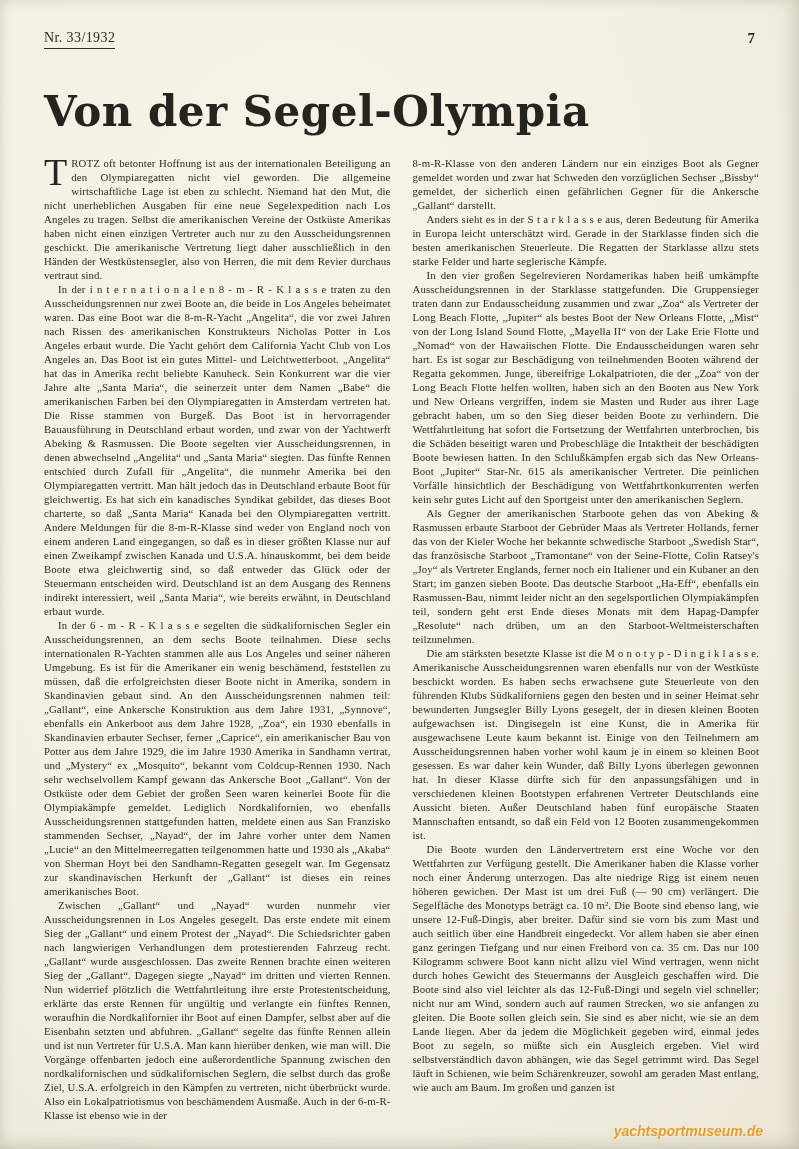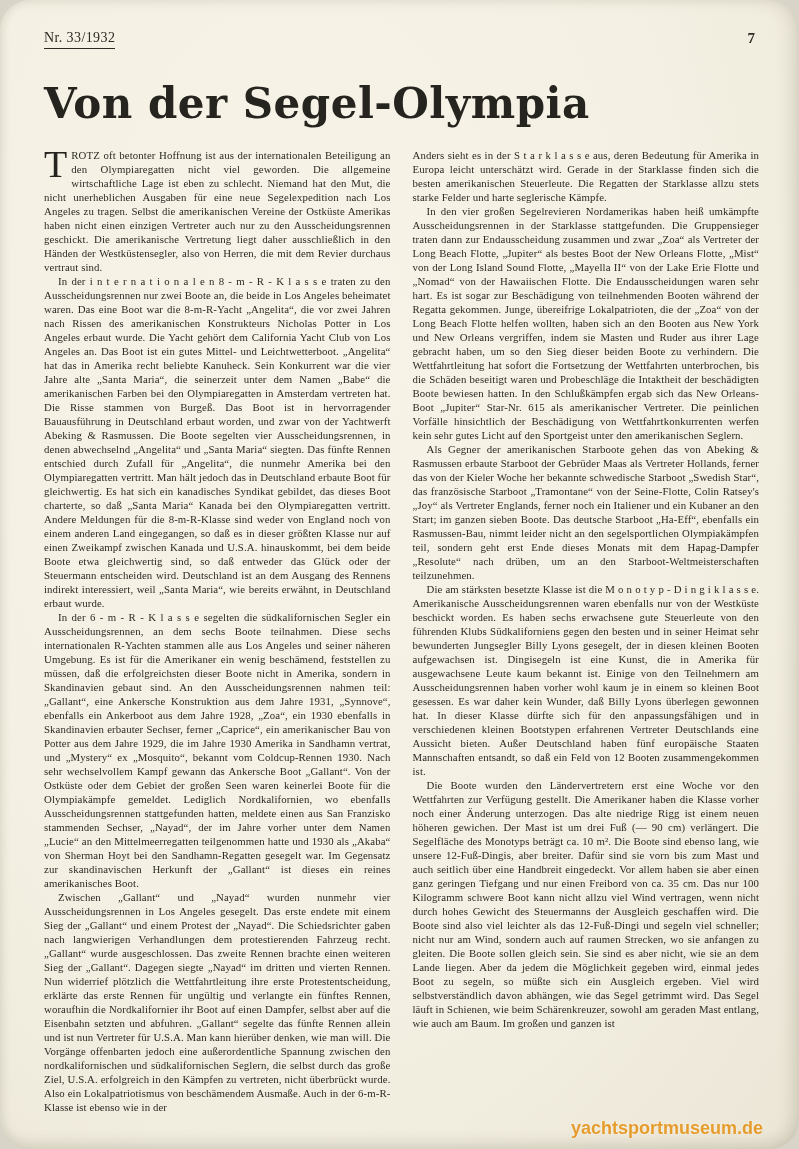--- a/index.html
+++ b/index.html
@@ -11,36 +11,35 @@
   html,body{margin:0;padding:0;background:#d8d4c8;}
   .page{
     position:relative;
     width:799px;height:1149px;
     margin:0 auto;
     background:radial-gradient(ellipse at 38% 30%, #f7f3e8 0%, var(--paper) 55%, #ebe6d6 100%);
     box-shadow:inset -8px 0 16px rgba(60,50,30,0.10), inset 0 -8px 14px rgba(60,50,30,0.07), inset 3px 0 8px rgba(60,50,30,0.05);
     overflow:hidden;
     color:var(--ink);
     font-family:"Liberation Serif", serif;
-    border-radius:30px;
   }
   .header{
     display:flex;justify-content:space-between;align-items:flex-start;
     padding:30px 40px 0 44px;
   }
   .issue{
     font-size:14px;letter-spacing:0.4px;
     border-bottom:1px solid var(--ink);
     padding-bottom:2px;
   }
   .pagenum{
     font-size:15px;font-weight:bold;padding-right:4px;
   }
   h1.title{
-    margin:30px 0 20px 44px;
+    margin:38px 0 20px 44px;
     font-family:"DejaVu Serif","Liberation Serif",serif;
     font-weight:bold;
     font-size:42px;
     letter-spacing:0.5px;
     color:#26241f;
   }
   .columns{
     display:flex;
     gap:22px;
     padding:0 40px 0 44px;
@@ -62,23 +61,24 @@
     line-height:30px;
     padding:1px 4px 0 0;
     font-weight:normal;
     color:#26241f;
   }
   .watermark{
     position:absolute;
     right:36px;bottom:10px;
     font-family:"Liberation Sans",sans-serif;
     font-weight:bold;
-    font-size:18px;
+    font-size:14px;
     color:var(--wm);
     text-shadow:0 0 2px rgba(255,250,235,0.9);
+    font-style:italic;
   }
 </style>
 </head>
 <body>
 
 <div class="page">
 
   <div class="header">
     <span class="issue">Nr. 33/1932</span>
     <span class="pagenum">7</span>
@@ -87,20 +87,21 @@
   <h1 class="title">Von der Segel-Olympia</h1>
 
   <div class="columns">
     <div class="col">
         <p><span class="dropcap">T</span>ROTZ oft betonter Hoffnung ist aus der internationalen Beteiligung an den Olympiaregatten nicht viel geworden. Die allgemeine wirtschaftliche Lage ist eben zu schlecht. Niemand hat den Mut, die nicht unerheblichen Ausgaben für eine neue Segelexpedition nach Los Angeles zu tragen. Selbst die amerikanischen Vereine der Ostküste Amerikas haben nicht einen einzigen Vertreter auch nur zu den Ausscheidungsrennen geschickt. Die amerikanische Vertretung liegt daher ausschließlich in den Händen der Westküstensegler, also von Herren, die mit dem Revier durchaus vertraut sind.</p>
         <p>In der i n t e r n a t i o n a l e n  8 - m - R - K l a s s e  traten zu den Ausscheidungsrennen nur zwei Boote an, die beide in Los Angeles beheimatet waren. Das eine Boot war die 8-m-R-Yacht „Angelita“, die vor zwei Jahren nach Rissen des amerikanischen Konstrukteurs Nicholas Potter in Los Angeles erbaut wurde. Die Yacht gehört dem California Yacht Club von Los Angeles an. Das Boot ist ein gutes Mittel- und Leichtwetterboot. „Angelita“ hat das in Amerika recht beliebte Kanuheck. Sein Konkurrent war die vier Jahre alte „Santa Maria“, die seinerzeit unter dem Namen „Babe“ die amerikanischen Farben bei den Olympiaregatten in Amsterdam vertreten hat. Die Risse stammen von Burgeß. Das Boot ist in hervorragender Bauausführung in Deutschland erbaut worden, und zwar von der Yachtwerft Abeking &amp; Rasmussen. Die Boote segelten vier Ausscheidungsrennen, in denen abwechselnd „Angelita“ und „Santa Maria“ siegten. Das fünfte Rennen entschied durch Zufall für „Angelita“, die nunmehr Amerika bei den Olympiaregatten vertritt. Man hält jedoch das in Deutschland erbaute Boot für gleichwertig. Es hat sich ein kanadisches Syndikat gebildet, das dieses Boot charterte, so daß „Santa Maria“ Kanada bei den Olympiaregatten vertritt. Andere Meldungen für die 8-m-R-Klasse sind weder von England noch von einem anderen Land eingegangen, so daß es in dieser größten Klasse nur auf einen Zweikampf zwischen Kanada und U.S.A. hinauskommt, bei dem beide Boote etwa gleichwertig sind, so daß entweder das Glück oder der Steuermann entscheiden wird. Deutschland ist an dem Ausgang des Rennens indirekt interessiert, weil „Santa Maria“, wie bereits erwähnt, in Deutschland erbaut wurde.</p>
         <p>In der 6 - m - R - K l a s s e  segelten die südkalifornischen Segler ein Ausscheidungsrennen, an dem sechs Boote teilnahmen. Diese sechs internationalen R-Yachten stammen alle aus Los Angeles und seiner näheren Umgebung. Es ist für die Amerikaner ein wenig beschämend, feststellen zu müssen, daß die erfolgreichsten dieser Boote nicht in Amerika, sondern in Skandinavien gebaut sind. An den Ausscheidungsrennen nahmen teil: „Gallant“, eine Ankersche Konstruktion aus dem Jahre 1931, „Synnove“, ebenfalls ein Ankerboot aus dem Jahre 1928, „Zoa“, ein 1930 ebenfalls in Skandinavien erbauter Sechser, ferner „Caprice“, ein amerikanischer Bau von Potter aus dem Jahre 1929, die im Jahre 1930 Amerika in Sandhamn vertrat, und „Mystery“ ex „Mosquito“, bekannt vom Coldcup-Rennen 1930. Nach sehr wechselvollem Kampf gewann das Ankersche Boot „Gallant“. Von der Ostküste oder dem Gebiet der großen Seen waren keinerlei Boote für die Olympiakämpfe gemeldet. Lediglich Nordkalifornien, wo ebenfalls Ausscheidungsrennen stattgefunden hatten, meldete einen aus San Franzisko stammenden Sechser, „Nayad“, der im Jahre vorher unter dem Namen „Lucie“ an den Mittelmeerregatten teilgenommen hatte und 1930 als „Akaba“ von Sherman Hoyt bei den Sandhamn-Regatten gesegelt war. Im Gegensatz zur skandinavischen Herkunft der „Gallant“ ist dieses ein reines amerikanisches Boot.</p>
         <p>Zwischen „Gallant“ und „Nayad“ wurden nunmehr vier Ausscheidungsrennen in Los Angeles gesegelt. Das erste endete mit einem Sieg der „Gallant“ und einem Protest der „Nayad“. Die Schiedsrichter gaben nach langwierigen Verhandlungen dem protestierenden Fahrzeug recht. „Gallant“ wurde ausgeschlossen. Das zweite Rennen brachte einen weiteren Sieg der „Gallant“. Dagegen siegte „Nayad“ im dritten und vierten Rennen. Nun widerrief plötzlich die Wettfahrtleitung ihre erste Protestentscheidung, erklärte das erste Rennen für ungültig und verlangte ein fünftes Rennen, woraufhin die Nordkalifornier ihr Boot auf einen Dampfer, selbst aber auf die Eisenbahn setzten und abfuhren. „Gallant“ segelte das fünfte Rennen allein und ist nun Vertreter für U.S.A. Man kann hierüber denken, wie man will. Die Vorgänge offenbarten jedoch eine außerordentliche Spannung zwischen den nordkalifornischen und südkalifornischen Seglern, die selbst durch das große Ziel, U.S.A. erfolgreich in den Kämpfen zu vertreten, nicht überbrückt wurde. Also ein Lokalpatriotismus von beschämendem Ausmaße. Auch in der 6-m-R-Klasse ist ebenso wie in der</p>
       </div>
     <div class="col">
+        <p>8-m-R-Klasse von den anderen Ländern nur ein einziges Boot als Gegner gemeldet worden und zwar hat Schweden den vorzüglichen Sechser „Bissby“ gemeldet, der sicherlich einen gefährlichen Gegner für die Ankersche „Gallant“ darstellt.</p>
         <p>Anders sieht es in der S t a r k l a s s e  aus, deren Bedeutung für Amerika in Europa leicht unterschätzt wird. Gerade in der Starklasse finden sich die besten amerikanischen Steuerleute. Die Regatten der Starklasse allzu stets starke Felder und harte seglerische Kämpfe.</p>
         <p>In den vier großen Segelrevieren Nordamerikas haben heiß umkämpfte Ausscheidungsrennen in der Starklasse stattgefunden. Die Gruppensieger traten dann zur Endausscheidung zusammen und zwar „Zoa“ als Vertreter der Long Beach Flotte, „Jupiter“ als bestes Boot der New Orleans Flotte, „Mist“ von der Long Island Sound Flotte, „Mayella II“ von der Lake Erie Flotte und „Nomad“ von der Hawaiischen Flotte. Die Endausscheidungen waren sehr hart. Es ist sogar zur Beschädigung von teilnehmenden Booten während der Regatta gekommen. Junge, übereifrige Lokalpatrioten, die der „Zoa“ von der Long Beach Flotte helfen wollten, haben sich an den Booten aus New York und New Orleans vergriffen, indem sie Masten und Ruder aus ihrer Lage gebracht haben, um so den Sieg dieser beiden Boote zu verhindern. Die Wettfahrtleitung hat sofort die Fortsetzung der Wettfahrten unterbrochen, bis die Schäden beseitigt waren und Probeschläge die Intaktheit der beschädigten Boote bewiesen hatten. In den Schlußkämpfen ergab sich das New Orleans-Boot „Jupiter“ Star-Nr. 615 als amerikanischer Vertreter. Die peinlichen Vorfälle hinsichtlich der Beschädigung von Wettfahrtkonkurrenten werfen kein sehr gutes Licht auf den Sportgeist unter den amerikanischen Seglern.</p>
         <p>Als Gegner der amerikanischen Starboote gehen das von Abeking &amp; Rasmussen erbaute Starboot der Gebrüder Maas als Vertreter Hollands, ferner das von der Kieler Woche her bekannte schwedische Starboot „Swedish Star“, das französische Starboot „Tramontane“ von der Seine-Flotte, Colin Ratsey's „Joy“ als Vertreter Englands, ferner noch ein Italiener und ein Kubaner an den Start; im ganzen sieben Boote. Das deutsche Starboot „Ha-Eff“, ebenfalls ein Rasmussen-Bau, nimmt leider nicht an den segelsportlichen Olympiakämpfen teil, sondern geht erst Ende dieses Monats mit dem Hapag-Dampfer „Resolute“ nach drüben, um an den Starboot-Weltmeisterschaften teilzunehmen.</p>
         <p>Die am stärksten besetzte Klasse ist die M o n o t y p - D i n g i k l a s s e.  Amerikanische Ausscheidungsrennen waren ebenfalls nur von der Westküste beschickt worden. Es haben sechs erwachsene gute Steuerleute von den führenden Klubs Südkaliforniens gegen den besten und in seiner Heimat sehr bewunderten Jungsegler Billy Lyons gesegelt, der in diesen kleinen Booten aufgewachsen ist. Dingisegeln ist eine Kunst, die in Amerika für ausgewachsene Leute kaum bekannt ist. Einige von den Teilnehmern am Ausscheidungsrennen haben vorher wohl kaum je in einem so kleinen Boot gesessen. Es war daher kein Wunder, daß Billy Lyons überlegen gewonnen hat. In dieser Klasse dürfte sich für den anpassungsfähigen und in verschiedenen kleinen Bootstypen erfahrenen Vertreter Deutschlands eine Aussicht bieten. Außer Deutschland haben fünf europäische Staaten Mannschaften entsandt, so daß ein Feld von 12 Booten zusammengekommen ist.</p>
         <p>Die Boote wurden den Ländervertretern erst eine Woche vor den Wettfahrten zur Verfügung gestellt. Die Amerikaner haben die Klasse vorher noch einer Änderung unterzogen. Das alte niedrige Rigg ist einem neuen höheren gewichen. Der Mast ist um drei Fuß (— 90 cm) verlängert. Die Segelfläche des Monotyps beträgt ca. 10 m². Die Boote sind ebenso lang, wie unsere 12-Fuß-Dingis, aber breiter. Dafür sind sie vorn bis zum Mast und auch seitlich über eine Handbreit eingedeckt. Vor allem haben sie aber einen ganz geringen Tiefgang und nur einen Freibord von ca. 35 cm. Das nur 100 Kilogramm schwere Boot kann nicht allzu viel Wind vertragen, wenn nicht durch hohes Gewicht des Steuermanns der Ausgleich geschaffen wird. Die Boote sind also viel leichter als das 12-Fuß-Dingi und segeln viel schneller; nicht nur am Wind, sondern auch auf raumen Strecken, wo sie anfangen zu gleiten. Die Boote sollen gleich sein. Sie sind es aber nicht, wie sie an dem Lande liegen. Aber da jedem die Möglichkeit gegeben wird, einmal jedes Boot zu segeln, so müßte sich ein Ausgleich ergeben. Viel wird selbstverständlich davon abhängen, wie das Segel getrimmt wird. Das Segel läuft in Schienen, wie beim Schärenkreuzer, sowohl am geraden Mast entlang, wie auch am Baum. Im großen und ganzen ist</p>
       </div>
   </div>
 
   <div class="watermark">yachtsportmuseum.de</div>
 

